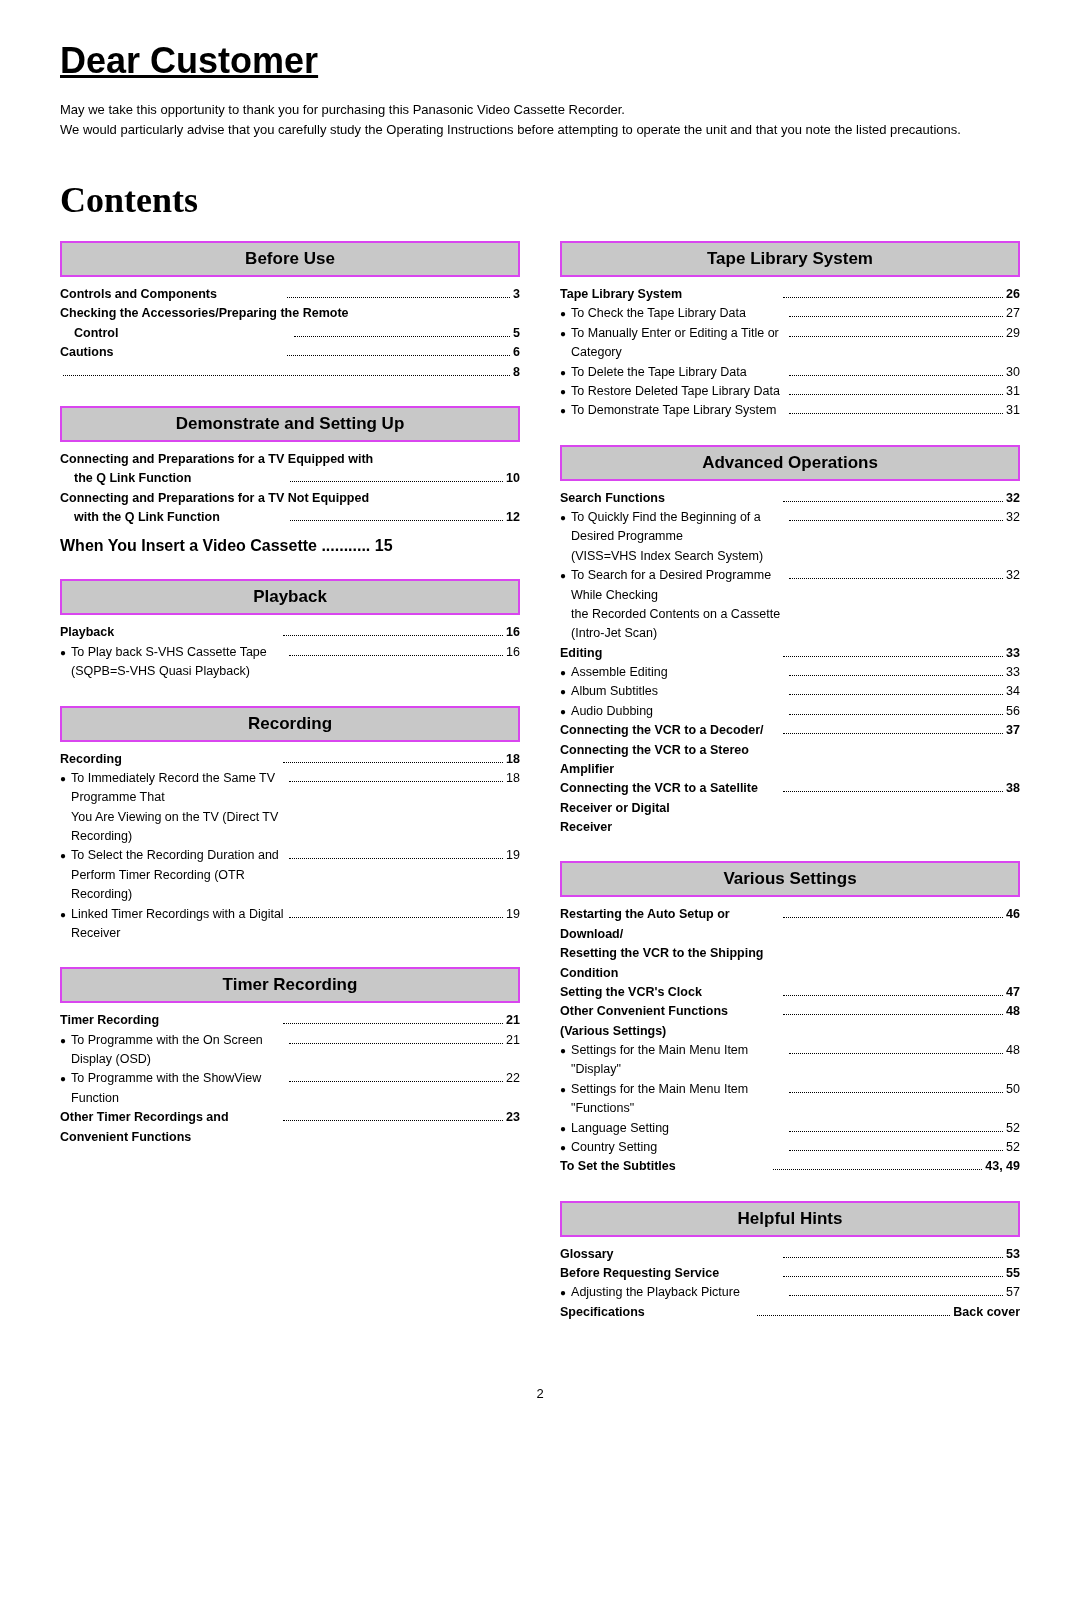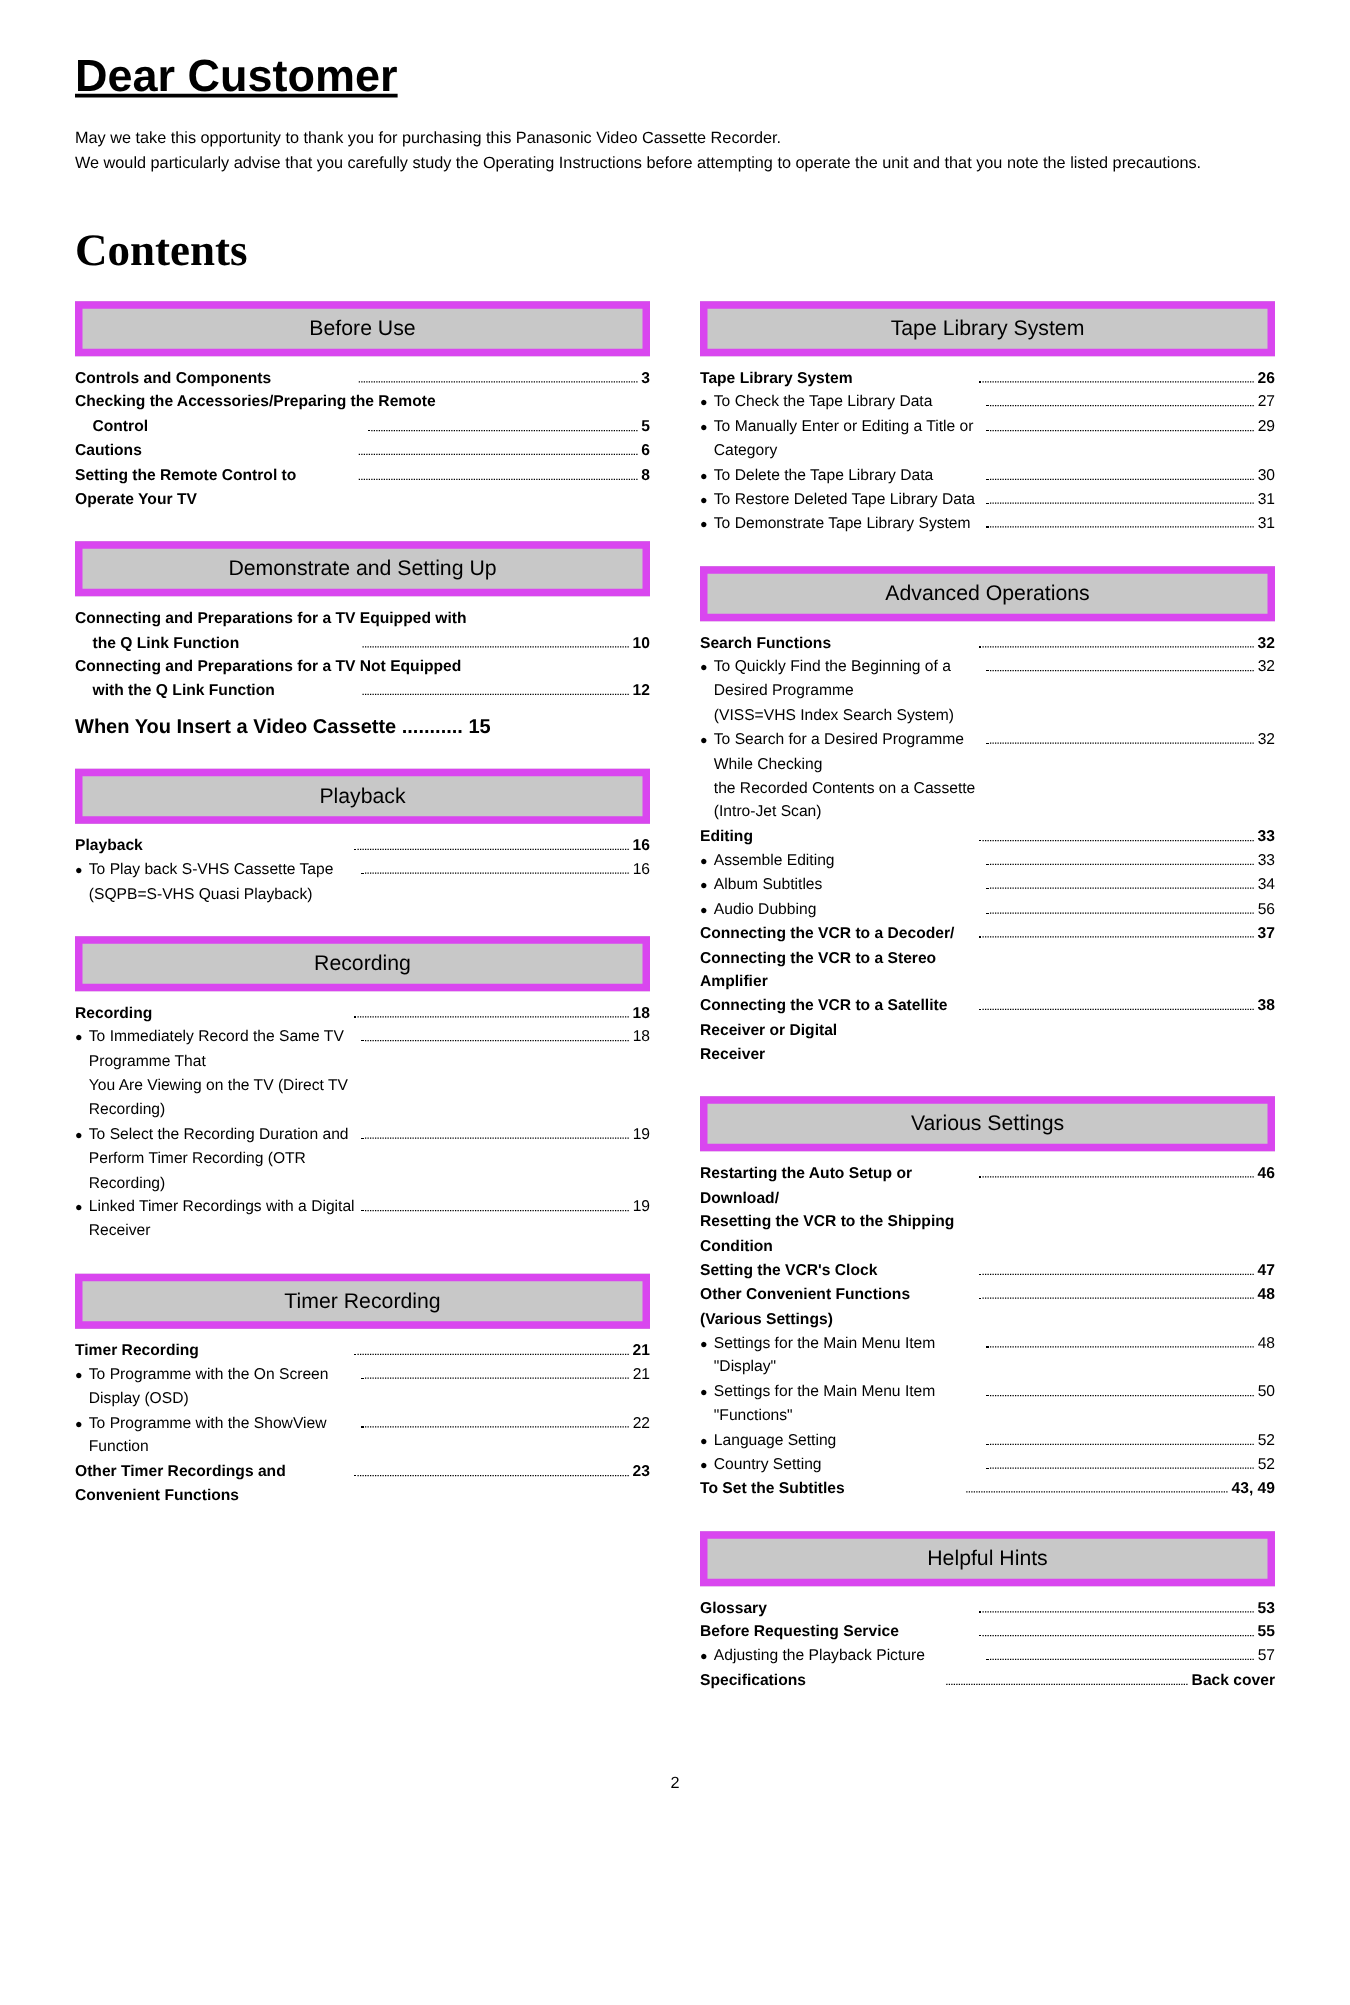--- a/index.html
+++ b/index.html
@@ -35,24 +35,24 @@
       grid-template-columns: 1fr 1fr;
       gap: 0 40px;
     }
     .toc-section {
       margin-bottom: 24px;
     }
     .toc-section-header {
       background: #c8c8c8;
       text-align: center;
       font-size: 17px;
-      font-weight: normal;
+      font-weight: bold;
       padding: 6px 10px;
       margin-bottom: 8px;
-      border: 6px solid #d946ef;
+      border: 2px solid #d946ef;
     }
     .toc-entry {
       font-size: 12.5px;
       line-height: 1.55;
       display: flex;
       justify-content: space-between;
       align-items: baseline;
     }
     .toc-entry.bold-entry {
       font-weight: bold;
@@ -137,21 +137,20 @@
           <span class="entry-text">Control</span>
           <span class="dots"></span>
           <span class="page-num">5</span>
         </div>
         <div class="toc-entry bold-entry">
           <span class="entry-text">Cautions</span>
           <span class="dots"></span>
           <span class="page-num">6</span>
         </div>
         <div class="toc-entry bold-entry">
-          <span class="entry-text">Setting the Remote Control to Operate Your TV</span>
           <span class="dots"></span>
           <span class="page-num">8</span>
         </div>
       </div>
 
       <div class="toc-section">
         <div class="toc-section-header">Demonstrate and Setting Up</div>
         <div class="toc-entry bold-entry">
           <span class="entry-text">Connecting and Preparations for a TV Equipped with</span>
         </div>

